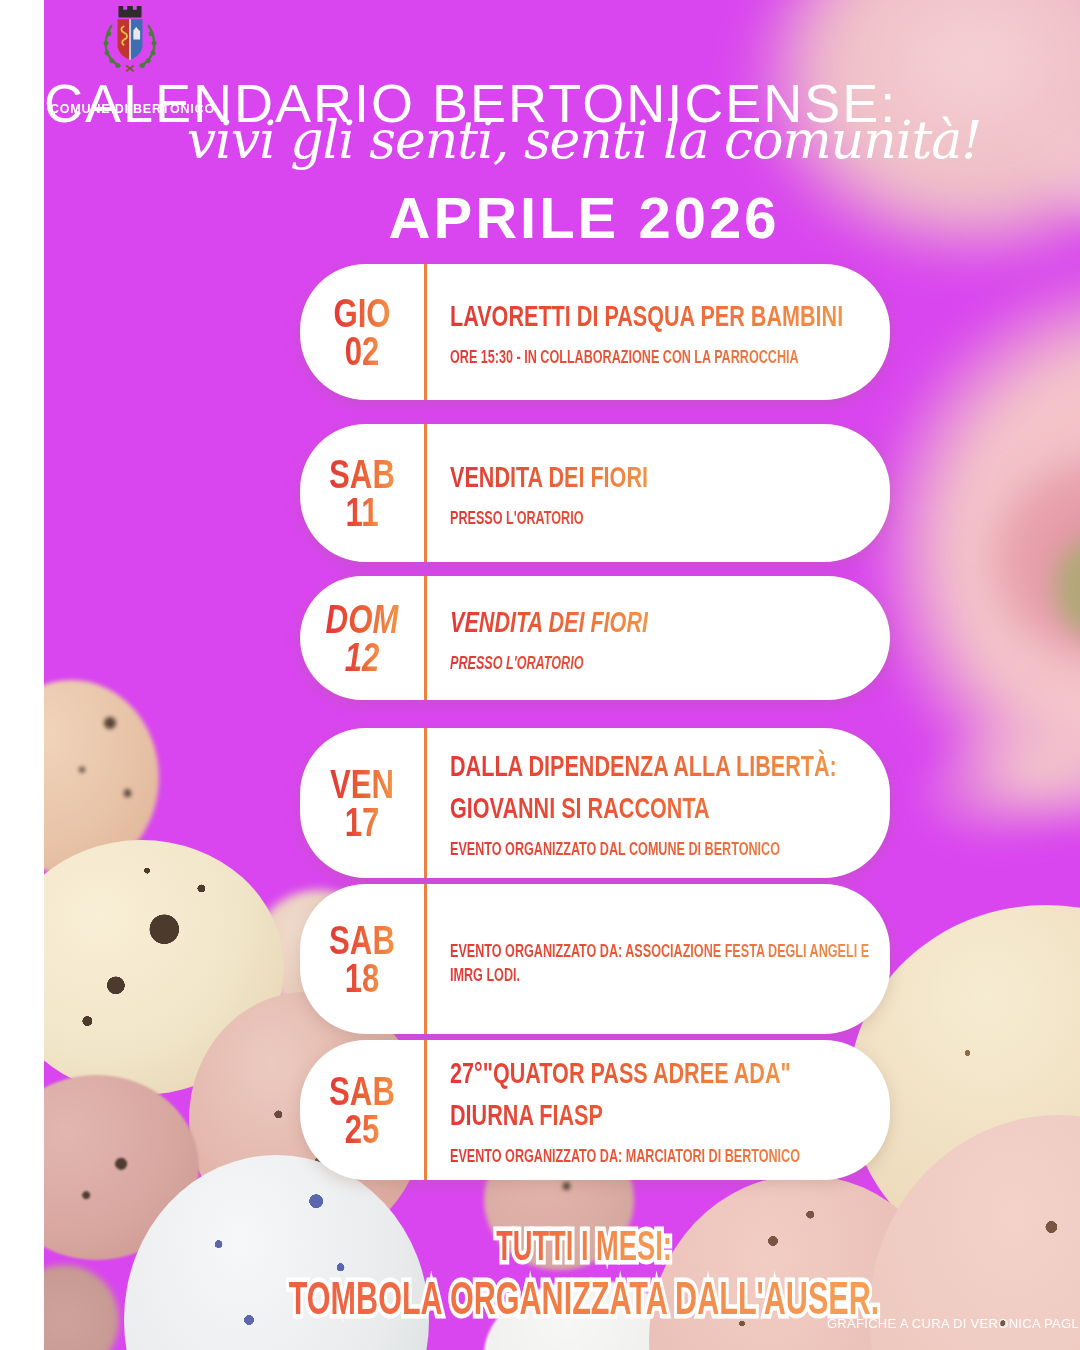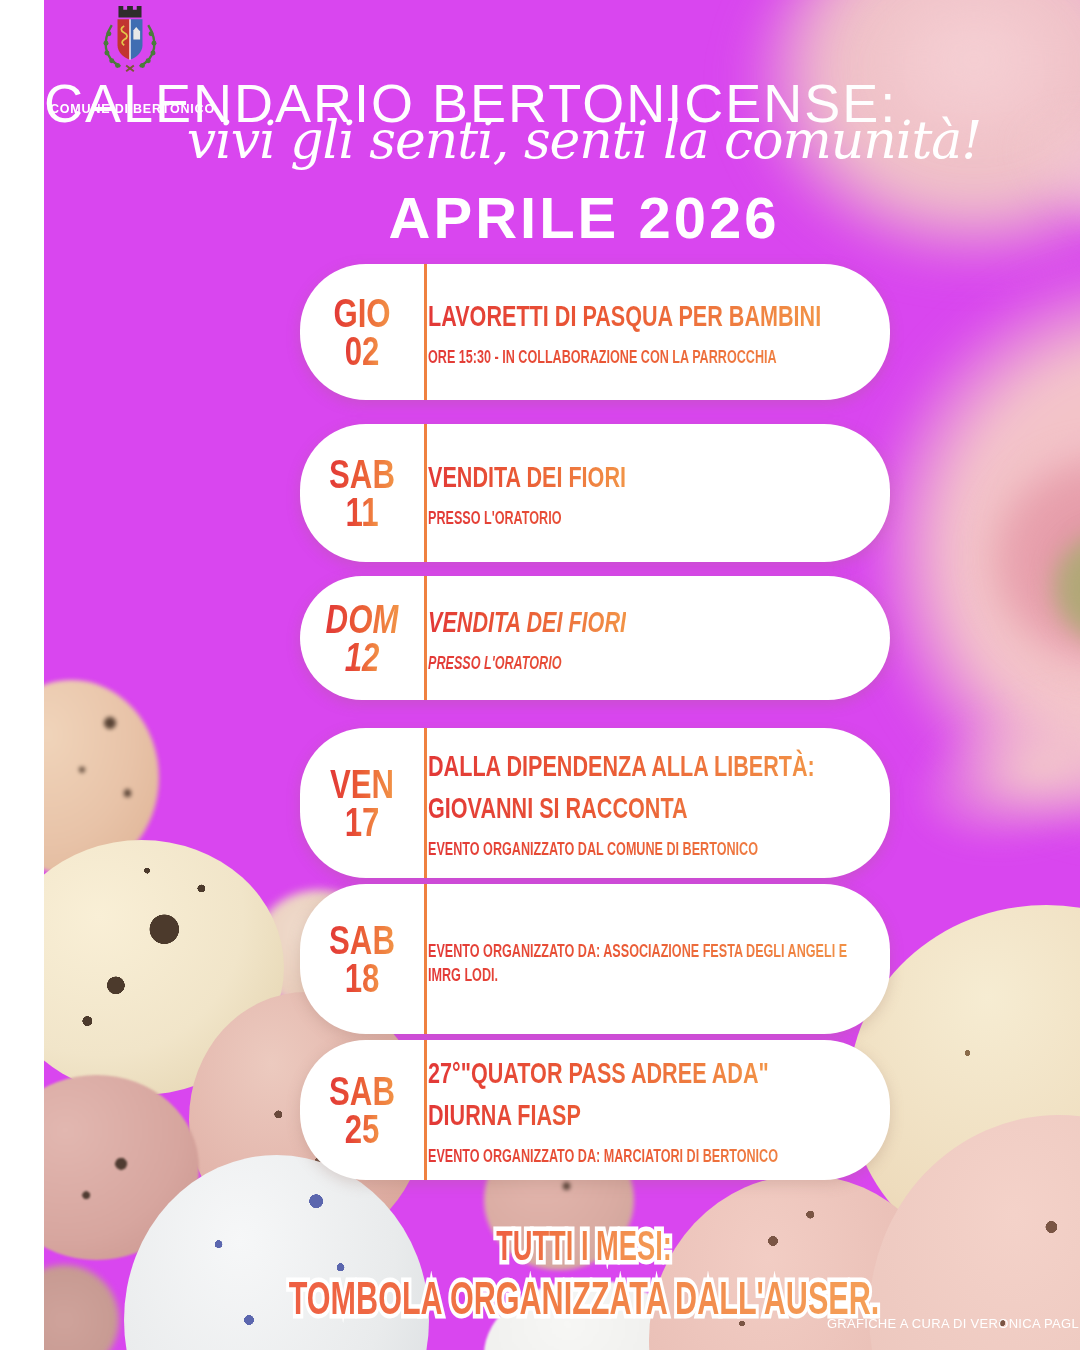--- a/index.html
+++ b/index.html
@@ -120,21 +120,21 @@
   .card:nth-of-type(2){top:424px;height:138px;}
   .card:nth-of-type(3){top:576px;height:124px;font-style:italic;}
   .card:nth-of-type(4){top:728px;height:150px;}
   .card:nth-of-type(5){top:884px;height:150px;}
   .card:nth-of-type(6){top:1040px;height:140px;}
   .card-divider{position:absolute;left:124px;top:0;bottom:0;width:3px;background:#ef8140;}
   .card-day{width:124px;flex:0 0 124px;text-align:center;}
   .day-scale{transform:scaleX(.78);transform-origin:50% 50%;}
   .day-line{display:block;width:fit-content;margin:0 auto;font-size:40px;line-height:38px;
     font-weight:bold;}
-  .card-body{flex:1;padding:0 12px 0 4px;min-width:0;}
+  .card-body{flex:1;padding:0 12px 0 26px;min-width:0;}
   .card-title-wrap{line-height:0;}
   .card-title{display:inline-block;white-space:pre;font-size:30px;line-height:42px;
     font-weight:bold;transform:scaleX(.72);transform-origin:0 50%;}
   .card-details{display:block;white-space:pre;width:620px;font-size:18px;line-height:24px;
     font-weight:bold;margin-top:8px;transform:scaleX(.70);transform-origin:0 0;}
   .grad{
     background-image:linear-gradient(92deg,#e23837 0%,#ea5a35 45%,#f29447 100%);
     -webkit-background-clip:text;background-clip:text;color:transparent;}
   @supports not (-webkit-background-clip: text){
     .grad{color:#e8503a;background:none;}

